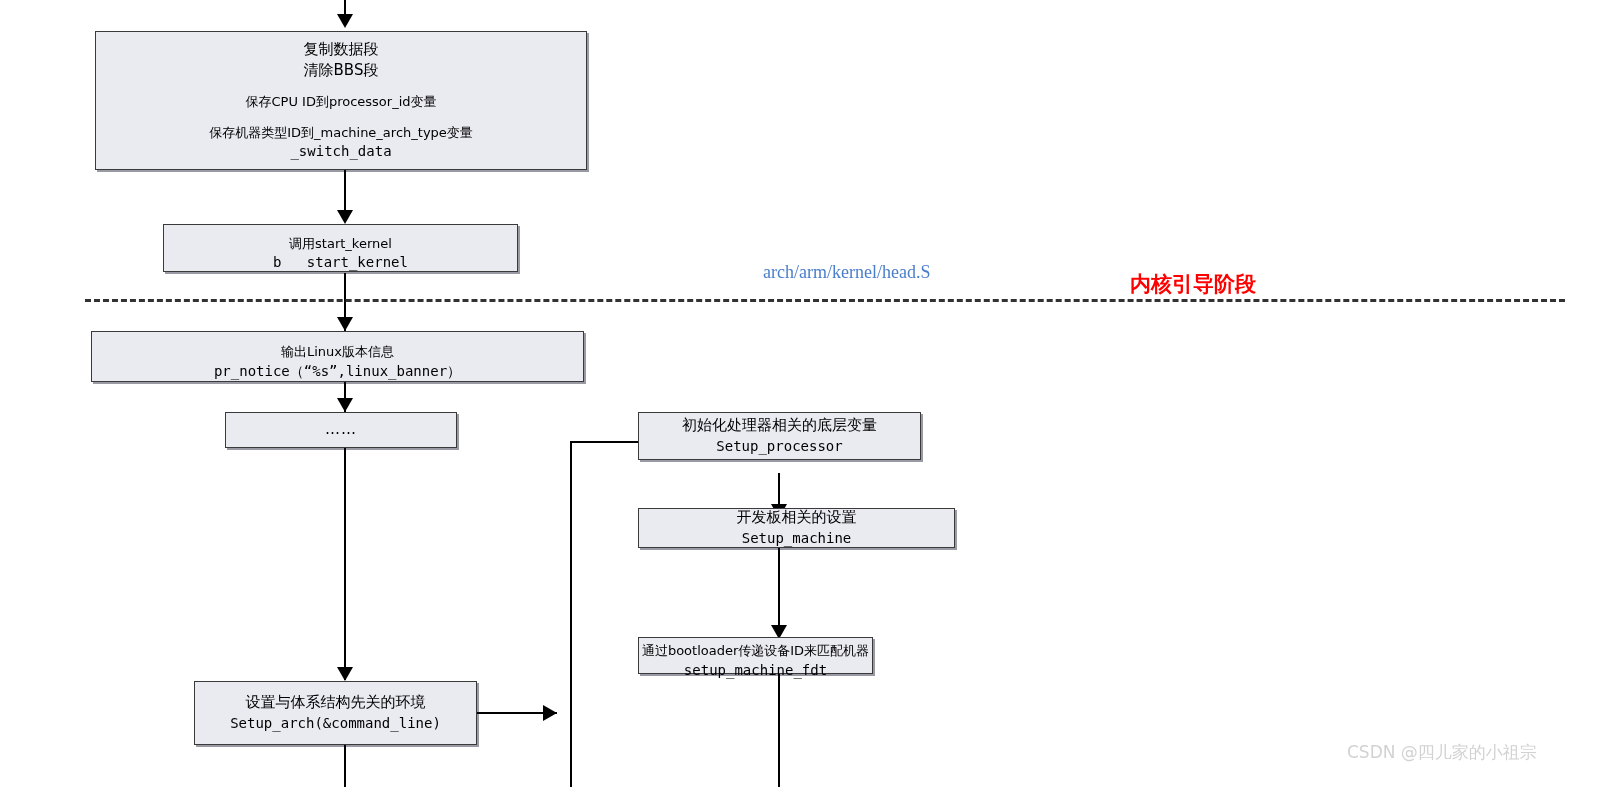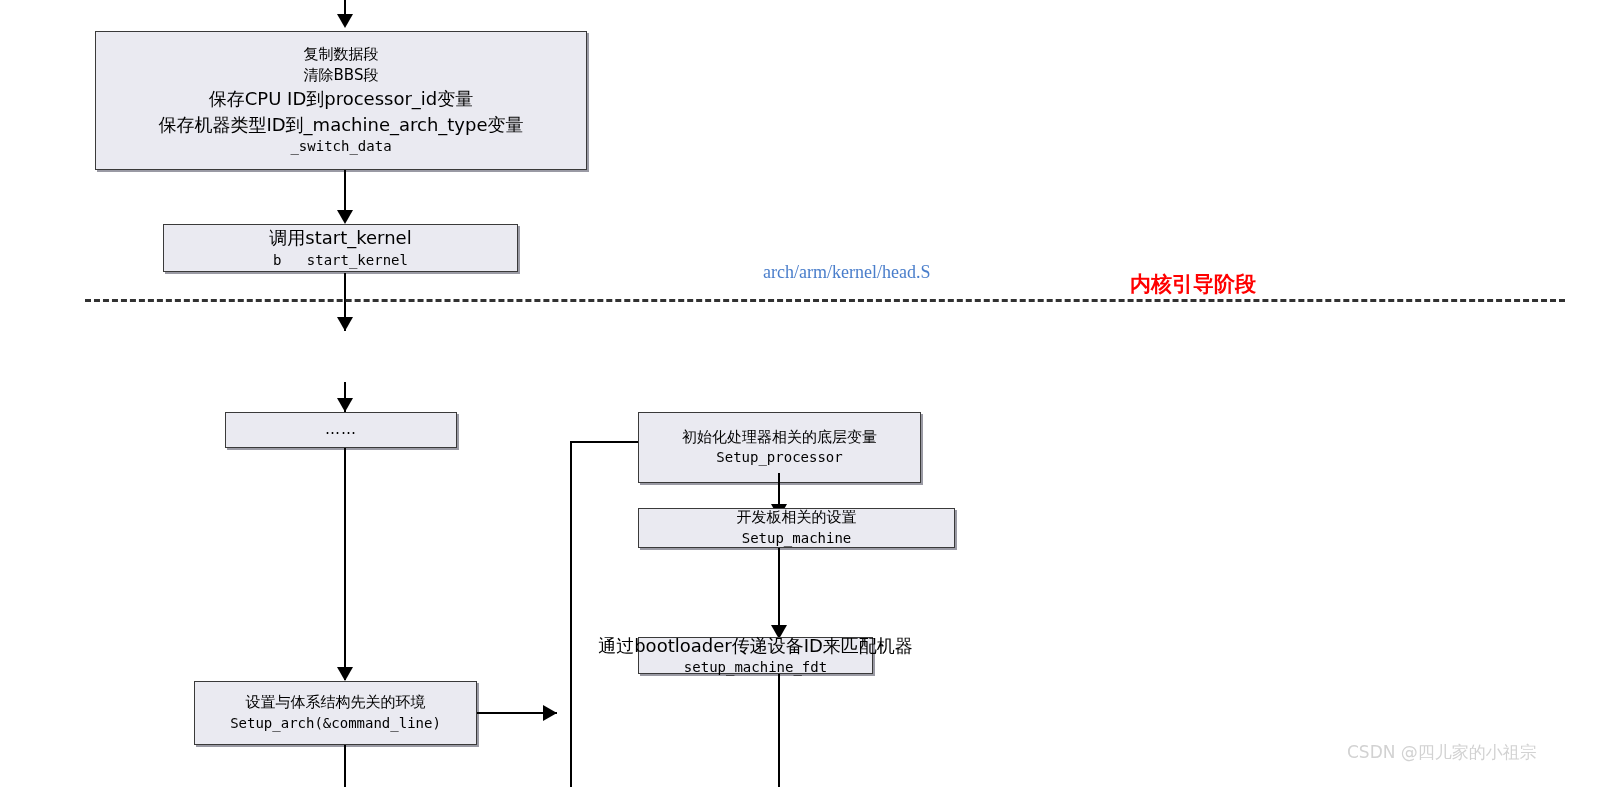--- a/index.html
+++ b/index.html
@@ -37,22 +37,23 @@
     font-size: 15px;
     white-space: nowrap;
   }
   .node .code {
     font-family: "DejaVu Sans Mono", "Liberation Mono", monospace;
     font-size: 14px;
     white-space: pre;
   }
   .node .mix {
     font-family: "DejaVu Sans", "Liberation Sans", sans-serif;
-    font-size: 18px;
-    white-space: nowrap;
+    font-size: 13px;
+    white-space: nowrap;
+    margin-top: 12px;
   }
   .node .dots {
     font-family: "DejaVu Sans", "Liberation Sans", sans-serif;
     font-size: 15px;
     letter-spacing: 1px;
   }
 
   
   .vline {
     position: absolute;
@@ -137,20 +138,24 @@
   </div>
 
   <div class="vline" style="left:344px; top:273px; height:58px;"></div>
 
   <div class="file-label" style="left:763px; top:262px;">arch/arm/kernel/head.S</div>
   <div class="phase-label" style="left:1130px; top:270px;">内核引导阶段</div>
   <div class="divider" style="left:85px; top:299px; width:1480px;"></div>
 
   <div class="arrow-down" style="left:337px; top:317px;"></div>
 
+  <div class="node" style="left:91px; top:331px; width:493px; height:51px;">
+    <span class="mix">输出Linux版本信息</span>
+    <span class="code">pr_notice（“%s”,linux_banner）</span>
+  </div>
 
   <div class="vline" style="left:344px; top:382px; height:30px;"></div>
   <div class="arrow-down" style="left:337px; top:398px;"></div>
 
   <div class="node" style="left:225px; top:412px; width:232px; height:36px;">
     <span class="dots">……</span>
   </div>
 
   <div class="vline" style="left:344px; top:448px; height:232px;"></div>
   <div class="arrow-down" style="left:337px; top:667px;"></div>
@@ -161,21 +166,21 @@
   </div>
 
   <div class="vline" style="left:344px; top:745px; height:42px;"></div>
 
   <div class="hline" style="left:477px; top:712px; width:80px;"></div>
   <div class="arrow-right" style="left:543px; top:705px;"></div>
 
   <div class="vline" style="left:570px; top:441px; height:346px;"></div>
   <div class="hline" style="left:570px; top:441px; width:85px;"></div>
 
-  <div class="node" style="left:638px; top:412px; width:283px; height:71px;">
+  <div class="node" style="left:638px; top:412px; width:283px; height:48px;">
     <span class="zh">初始化处理器相关的底层变量</span>
     <span class="code">Setup_processor</span>
   </div>
 
   <div class="vline" style="left:778px; top:473px; height:40px;"></div>
   <div class="arrow-down" style="left:771px; top:504px;"></div>
 
   <div class="node" style="left:638px; top:508px; width:317px; height:40px;">
     <span class="zh">开发板相关的设置</span>
     <span class="code">Setup_machine</span>

